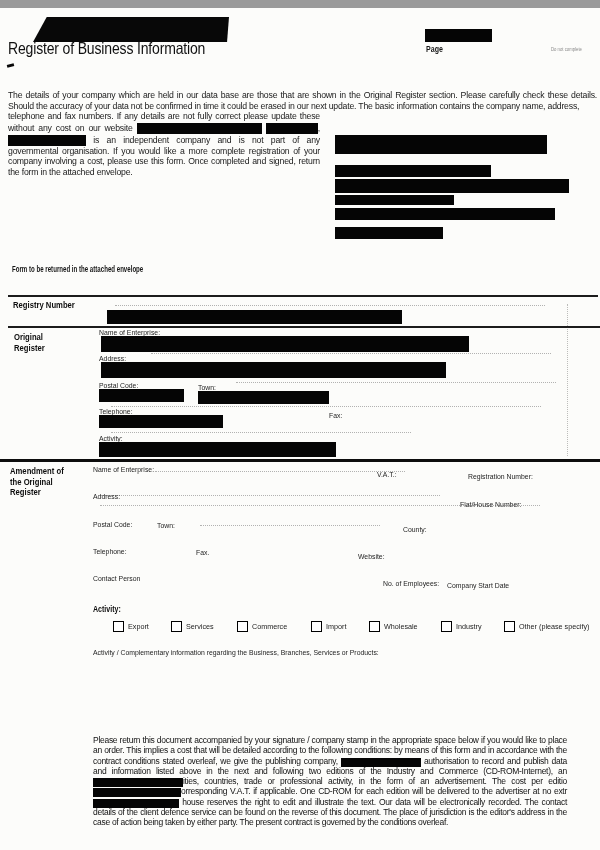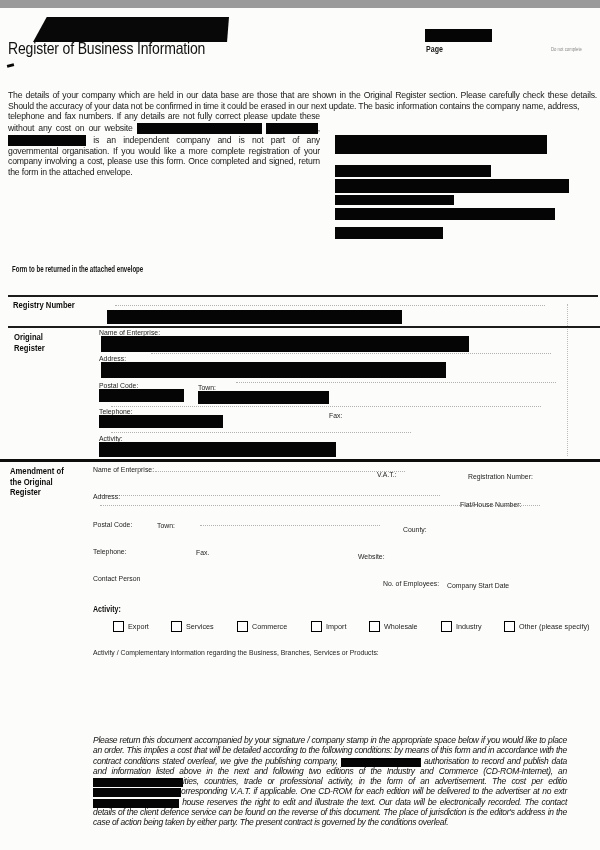--- a/index.html
+++ b/index.html
@@ -74,21 +74,21 @@
   .act-label{left:93px;top:0;}
   .checks-row{position:absolute;left:93px;top:17px;width:478px;display:flex;justify-content:space-between;}
   .cb-item{display:flex;align-items:center;gap:4px;padding-left:20px;}
   .cb{width:9px;height:9px;border:1.4px solid #000;display:inline-block;background:#fff;flex:none;}
   .cb-lab{font-size:8px;color:#1c1c1c;transform:scaleX(0.9);transform-origin:0 50%;white-space:nowrap;}
   .act-info{left:93px;top:44px;}
 
   
   .order{position:absolute;left:93px;top:726px;width:474px;}
   .order-label{font-weight:bold;font-size:9.3px;color:#0e0e0e;}
-  .order-para{font-size:8.5px;line-height:10.3px;letter-spacing:-0.28px;text-align:justify;color:#121212;margin-top:1px;font-style:italic;}
+  .order-para{font-size:8.5px;line-height:10.3px;letter-spacing:-0.28px;text-align:justify;color:#121212;margin-top:1px;}
 </style>
 </head>
 <body>
 
 <div class="page">
 
   <div class="logo-redaction"></div>
   <div class="title">Register of Business Information</div>
   <div class="title-dash"></div>
   <div class="bar page-bar"></div>

